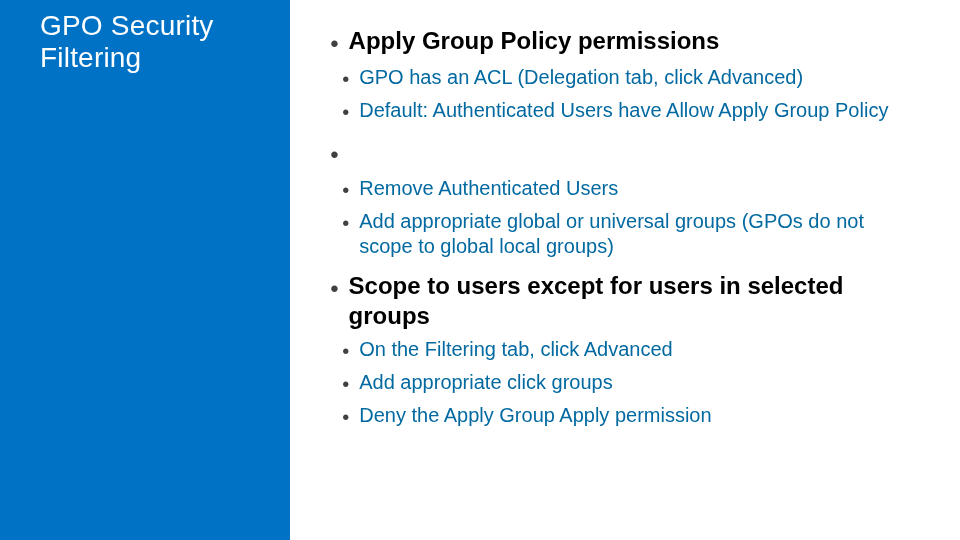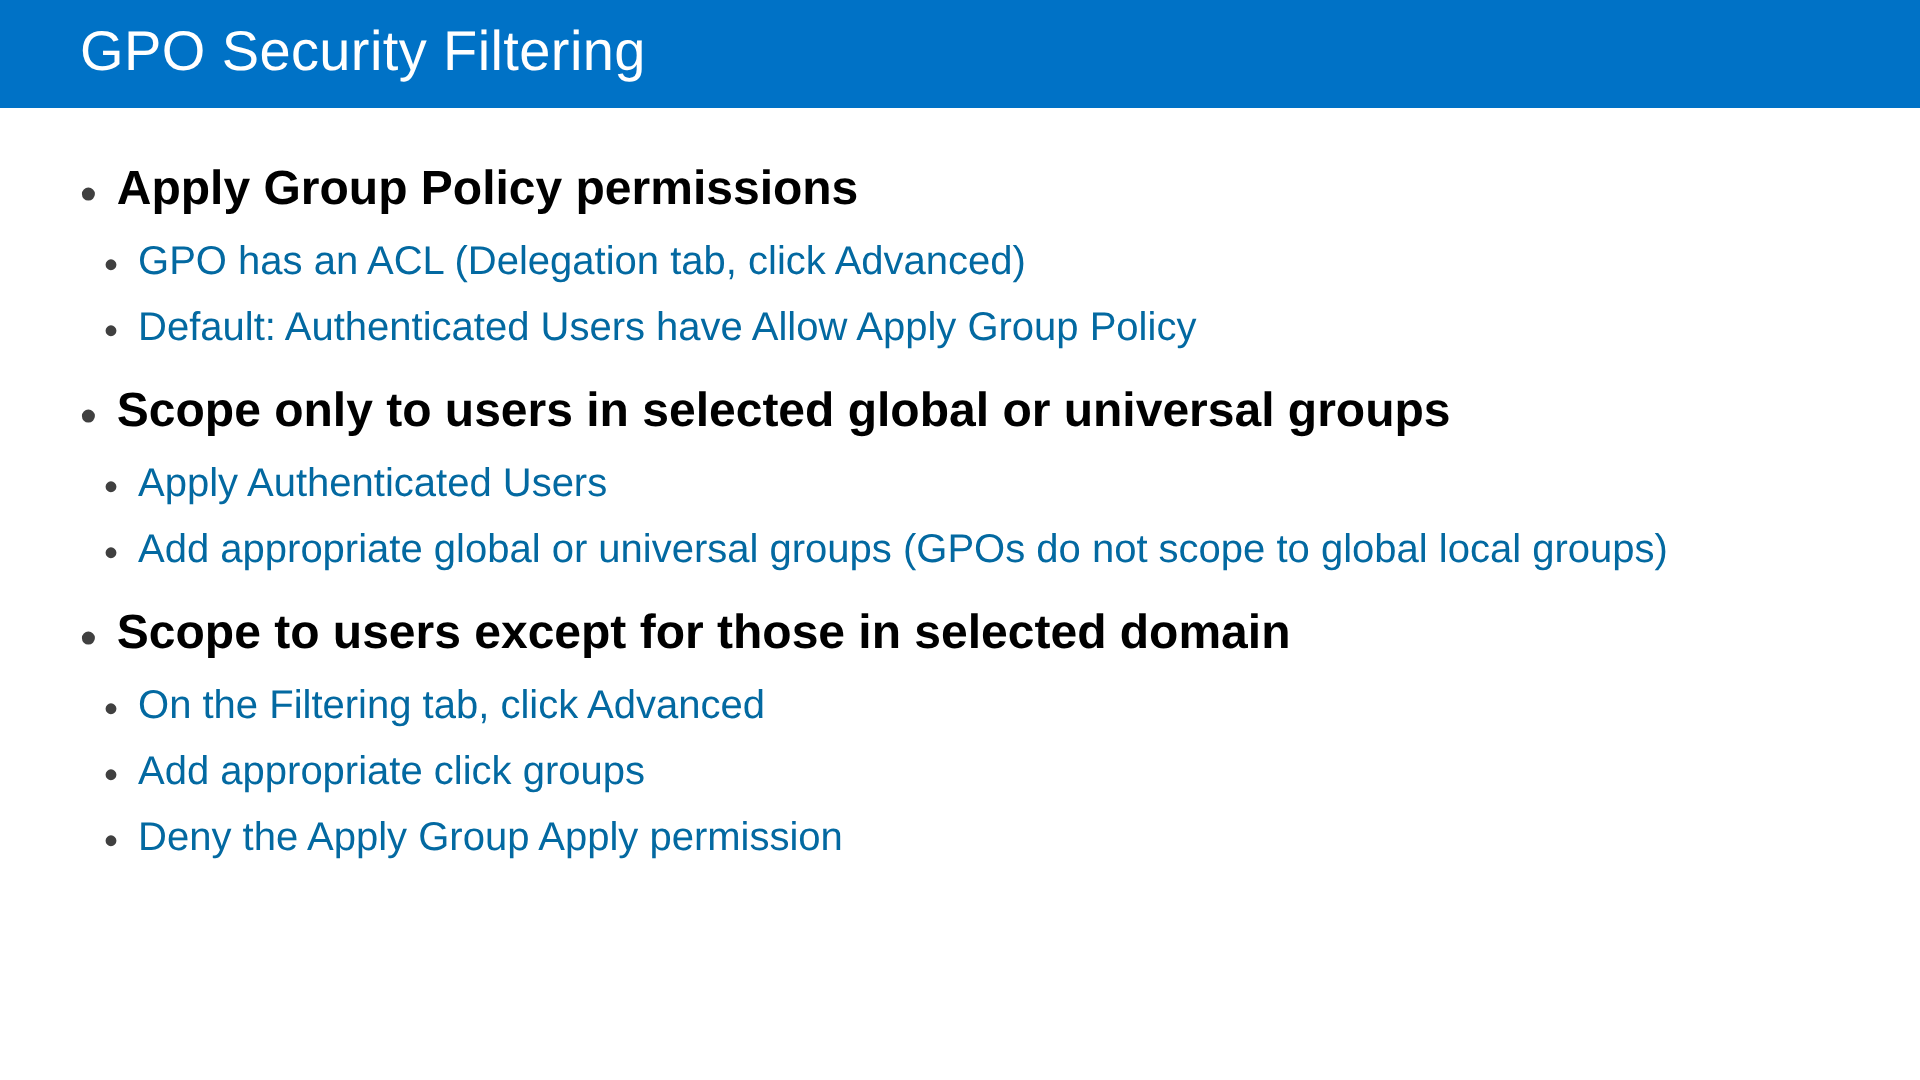--- a/index.html
+++ b/index.html
@@ -1,17 +1,17 @@
 <!DOCTYPE html>
 <html><head>
 <meta charset="utf-8">
 <style>
   * { margin: 0; padding: 0; box-sizing: border-box; }
   html, body { width: 960px; height: 540px; background: #fff; font-family: "Segoe UI", "Segoe UI Light", Arial, sans-serif; }
-  .slide { width: 960px; height: 540px; display: flex; flex-direction: column; }
+  .slide { width: 960px; height: 540px; display: flex; flex-direction: row; }
   .titlebar {
     background: #0072c6;
     color: #fff;
     padding: 10px 40px 12px 40px;
     font-size: 28px;
     font-weight: 300;
     letter-spacing: 0.2px;
   }
   .body {
     padding: 14px 40px 0 40px;
@@ -53,39 +53,38 @@
 
     <div class="gap-sub"></div>
     <div class="row l2">
       <span class="bullet">•</span>
       <span class="text">Default: Authenticated Users have Allow Apply Group Policy</span>
     </div>
 
     <div class="gap-main"></div>
     <div class="row l1">
       <span class="bullet">•</span>
-      <span class="text">Scope only to users in selected global or universal groups</span>
     </div>
 
     <div class="gap-sub"></div>
     <div class="row l2">
       <span class="bullet">•</span>
-      <span class="text">Apply Authenticated Users</span>
+      <span class="text">Remove Authenticated Users</span>
     </div>
 
     <div class="gap-sub"></div>
     <div class="row l2">
       <span class="bullet">•</span>
       <span class="text">Add appropriate global or universal groups (GPOs do not scope to global local groups)</span>
     </div>
 
     <div class="gap-main"></div>
     <div class="row l1">
       <span class="bullet">•</span>
-      <span class="text">Scope to users except for those in selected domain</span>
+      <span class="text">Scope to users except for users in selected groups</span>
     </div>
 
     <div class="gap-sub"></div>
     <div class="row l2">
       <span class="bullet">•</span>
       <span class="text">On the Filtering tab, click Advanced</span>
     </div>
 
     <div class="gap-sub"></div>
     <div class="row l2">

